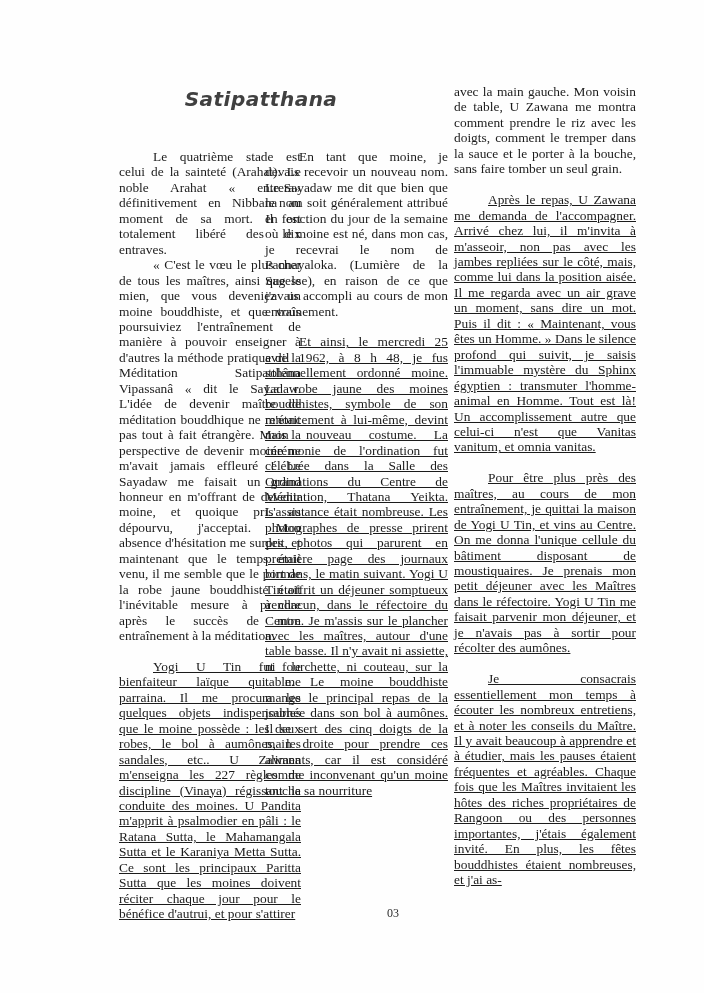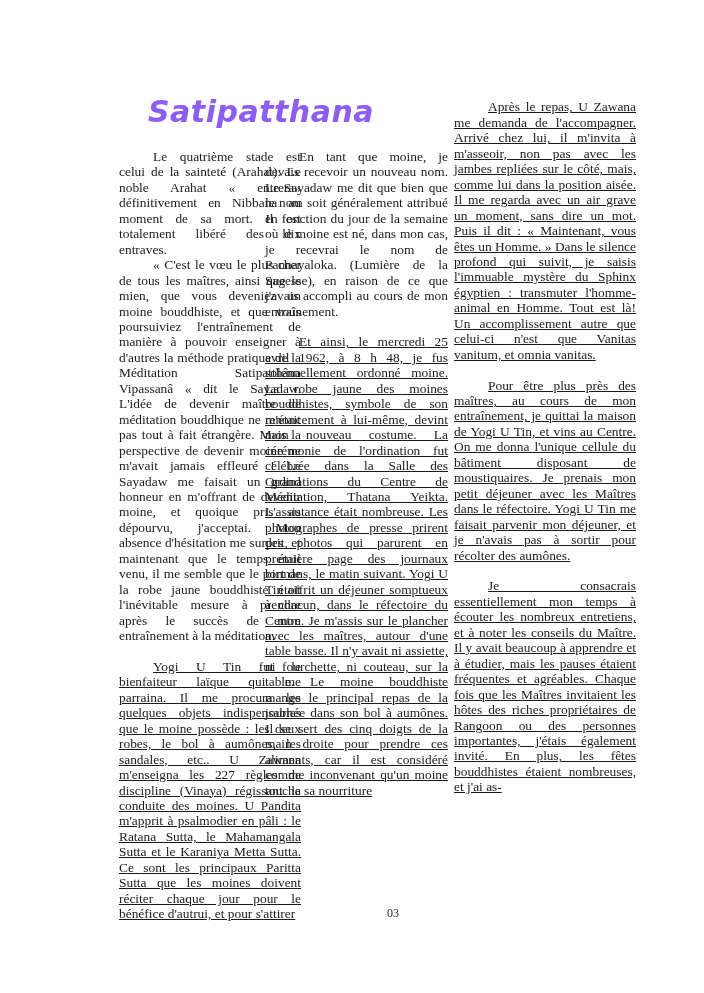--- a/index.html
+++ b/index.html
@@ -18,23 +18,23 @@
   }
   .doc-title {
     position: absolute;
     left: 74px;
     top: 74px;
     width: 374px;
     text-align: center;
     font-family: "DejaVu Sans", sans-serif;
     font-weight: bold;
     font-style: italic;
-    font-size: 30px;
+    font-size: 20px;
     letter-spacing: 0.5px;
-    color: #8b5cf6;
+    color: #404040;
     white-space: nowrap;
   }
   .col {
     position: absolute;
     font-size: 13.4px;
     line-height: 15.45px;
     text-align: justify;
   }
   .col p {
     margin: 0;
@@ -73,20 +73,21 @@
     <p class="indent">« C'est le vœu le plus cher de tous les maîtres, ainsi que le mien, que vous deveniez un moine bouddhiste, et que vous poursuiviez l'entraînement de manière à pouvoir enseigner à d'autres la méthode pratique de la Méditation Satipatthâna Vipassanâ « dit le Sayadaw. L'idée de devenir maître de méditation bouddhique ne m'était pas tout à fait étrangère. Mais la perspective de devenir moine ne m'avait jamais effleuré ! Le Sayadaw me faisait un grand honneur en m'offrant de devenir moine, et quoique pris au dépourvu, j'acceptai. Mon absence d'hésitation me surprit, et maintenant que le temps était venu, il me semble que le port de la robe jaune bouddhiste était l'inévitable mesure à prendre après le succès de mon entraînement à la méditation.</p>
     <p class="indent gap">Yogi U Tin fut le bienfaiteur laïque qui me parraina. Il me procura les quelques objets indispensables que le moine possède : les deux robes, le bol à aumônes, les sandales, etc.. U Zawana m'enseigna les 227 règles de discipline (Vinaya) régissant la conduite des moines. U Pandita m'apprit à psalmodier en pâli : le Ratana Sutta, le Mahamangala Sutta et le Karaniya Metta Sutta. Ce sont les principaux Paritta Sutta que les moines doivent réciter chaque jour pour le bénéfice d'autrui, et pour s'attirer</p>
   </div>
 
   <div class="col" id="col2">
     <p class="indent">En tant que moine, je devais recevoir un nouveau nom. Le Sayadaw me dit que bien que le nom soit généralement attribué en fonction du jour de la semaine où le moine est né, dans mon cas, je recevrai le nom de Pannayaloka. (Lumière de la Sagesse), en raison de ce que j'avais accompli au cours de mon entraînement.</p>
     <p class="indent gap">Et ainsi, le mercredi 25 avril 1962, à 8 h 48, je fus solennellement ordonné moine. La robe jaune des moines bouddhistes, symbole de son renoncement à lui-même, devint mon nouveau costume. La cérémonie de l'ordination fut célébrée dans la Salle des Ordinations du Centre de Méditation, Thatana Yeikta. L'assistance était nombreuse. Les photographes de presse prirent des photos qui parurent en première page des journaux birmans, le matin suivant. Yogi U Tin offrit un déjeuner somptueux à chacun, dans le réfectoire du Centre. Je m'assis sur le plancher avec les maîtres, autour d'une table basse. Il n'y avait ni assiette, ni fourchette, ni couteau, sur la table. Le moine bouddhiste mange le principal repas de la journée dans son bol à aumônes. Il se sert des cinq doigts de la main droite pour prendre ces aliments, car il est considéré comme inconvenant qu'un moine touche sa nourriture</p>
   </div>
 
   <div class="col" id="col3">
+    <p>avec la main gauche. Mon voisin de table, U Zawana me montra comment prendre le riz avec les doigts, comment le tremper dans la sauce et le porter à la bouche, sans faire tomber un seul grain.</p>
     <p class="indent gap">Après le repas, U Zawana me demanda de l'accompagner. Arrivé chez lui, il m'invita à m'asseoir, non pas avec les jambes repliées sur le côté, mais, comme lui dans la position aisée. Il me regarda avec un air grave un moment, sans dire un mot. Puis il dit : « Maintenant, vous êtes un Homme. » Dans le silence profond qui suivit, je saisis l'immuable mystère du Sphinx égyptien : transmuter l'homme-animal en Homme. Tout est là! Un accomplissement autre que celui-ci n'est que Vanitas vanitum, et omnia vanitas.</p>
     <p class="indent gap">Pour être plus près des maîtres, au cours de mon entraînement, je quittai la maison de Yogi U Tin, et vins au Centre. On me donna l'unique cellule du bâtiment disposant de moustiquaires. Je prenais mon petit déjeuner avec les Maîtres dans le réfectoire. Yogi U Tin me faisait parvenir mon déjeuner, et je n'avais pas à sortir pour récolter des aumônes.</p>
     <p class="indent gap">Je consacrais essentiellement mon temps à écouter les nombreux entretiens, et à noter les conseils du Maître. Il y avait beaucoup à apprendre et à étudier, mais les pauses étaient fréquentes et agréables. Chaque fois que les Maîtres invitaient les hôtes des riches propriétaires de Rangoon ou des personnes importantes, j'étais également invité. En plus, les fêtes bouddhistes étaient nombreuses, et j'ai as-</p>
   </div>
 
   <div class="page-number">03</div>
 
 </div>
 
 </body></html>

